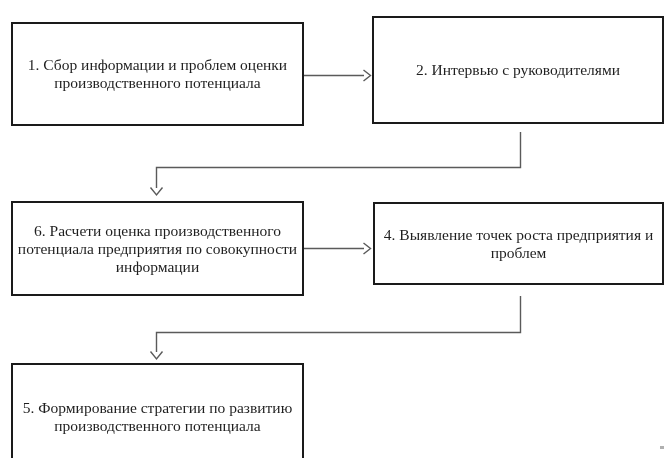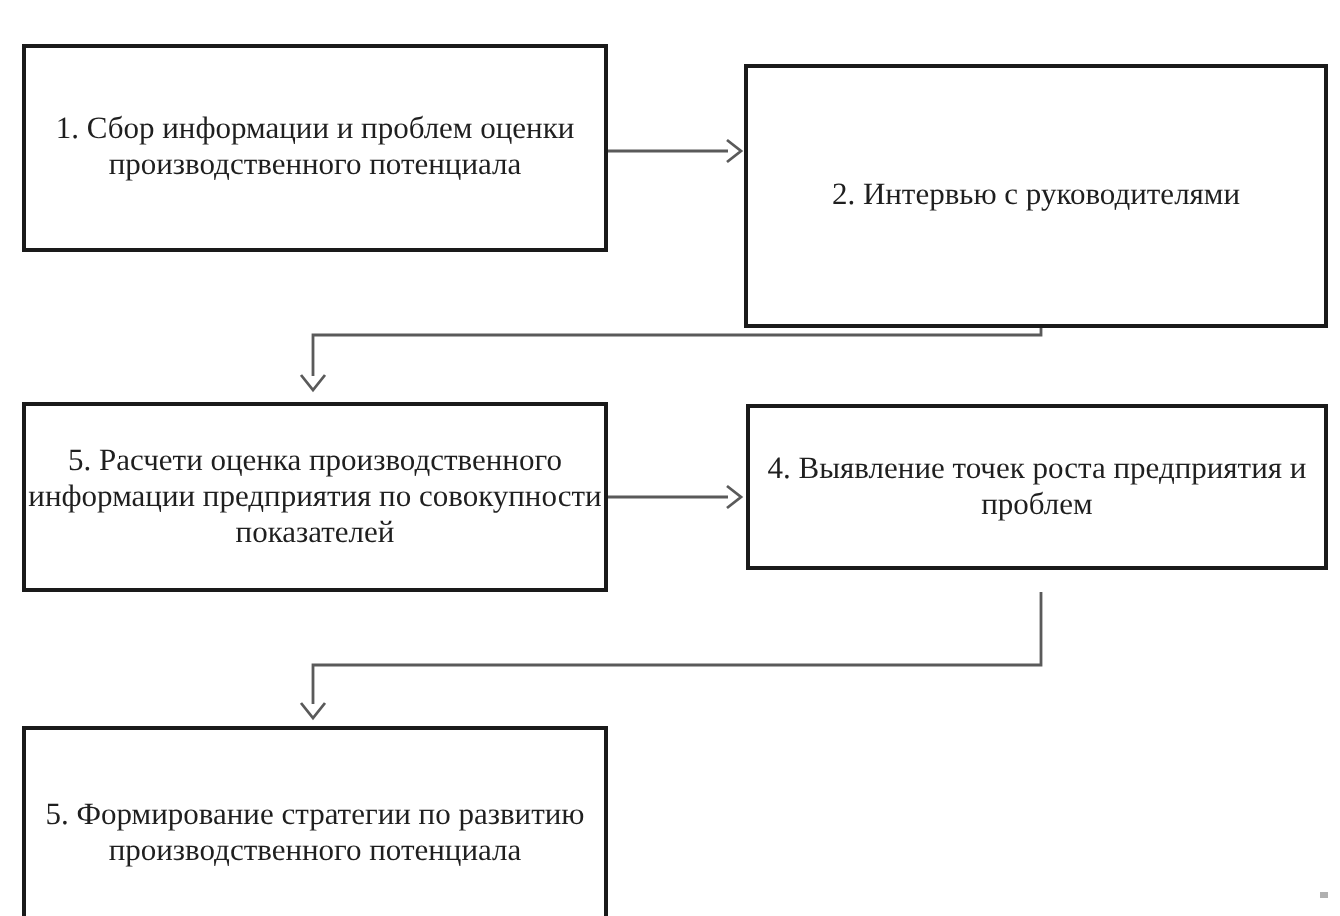--- a/index.html
+++ b/index.html
@@ -20,21 +20,21 @@
     box-sizing:border-box;
     border:2px solid var(--box-border);
     background:#ffffff;
     display:flex;flex-direction:column;
     justify-content:center;align-items:center;
     text-align:center;
     color:var(--text);
     font-size:15.5px;line-height:18px;
   }
   .box1{left:11px;top:22px;width:293px;height:104px;text-align:center;}
-  .box2{left:372px;top:16px;width:292px;height:132px;margin-top:16px;}
+  .box2{left:372px;top:16px;width:292px;height:108px;}
   .box3{left:11px;top:201px;width:293px;height:95px;}
   .box4{left:373px;top:202px;width:291px;height:83px;}
   .box5{left:11px;top:363px;width:293px;height:108px;}
   .connector-layer{
     position:absolute;left:0;top:0;width:670px;height:458px;
     pointer-events:none;
   }
   .connector-layer path{
     stroke:var(--connector);
     stroke-width:1.4;
@@ -64,23 +64,23 @@
   <div class="step-box box1">
     <div>1. Сбор информации и проблем оценки</div>
     <div>производственного потенциала</div>
   </div>
 
   <div class="step-box box2">
     <div>2. Интервью с руководителями</div>
   </div>
 
   <div class="step-box box3">
-    <div>5. Расчети оценка производственного</div>
-    <div>информации предприятия по совокупности</div>
-    <div>показателей</div>
+    <div>6. Расчети оценка производственного</div>
+    <div>потенциала предприятия по совокупности</div>
+    <div>информации</div>
   </div>
 
   <div class="step-box box4">
     <div>4. Выявление точек роста предприятия и</div>
     <div>проблем</div>
   </div>
 
   <div class="step-box box5">
     <div>5. Формирование стратегии по развитию</div>
     <div>производственного потенциала</div>

